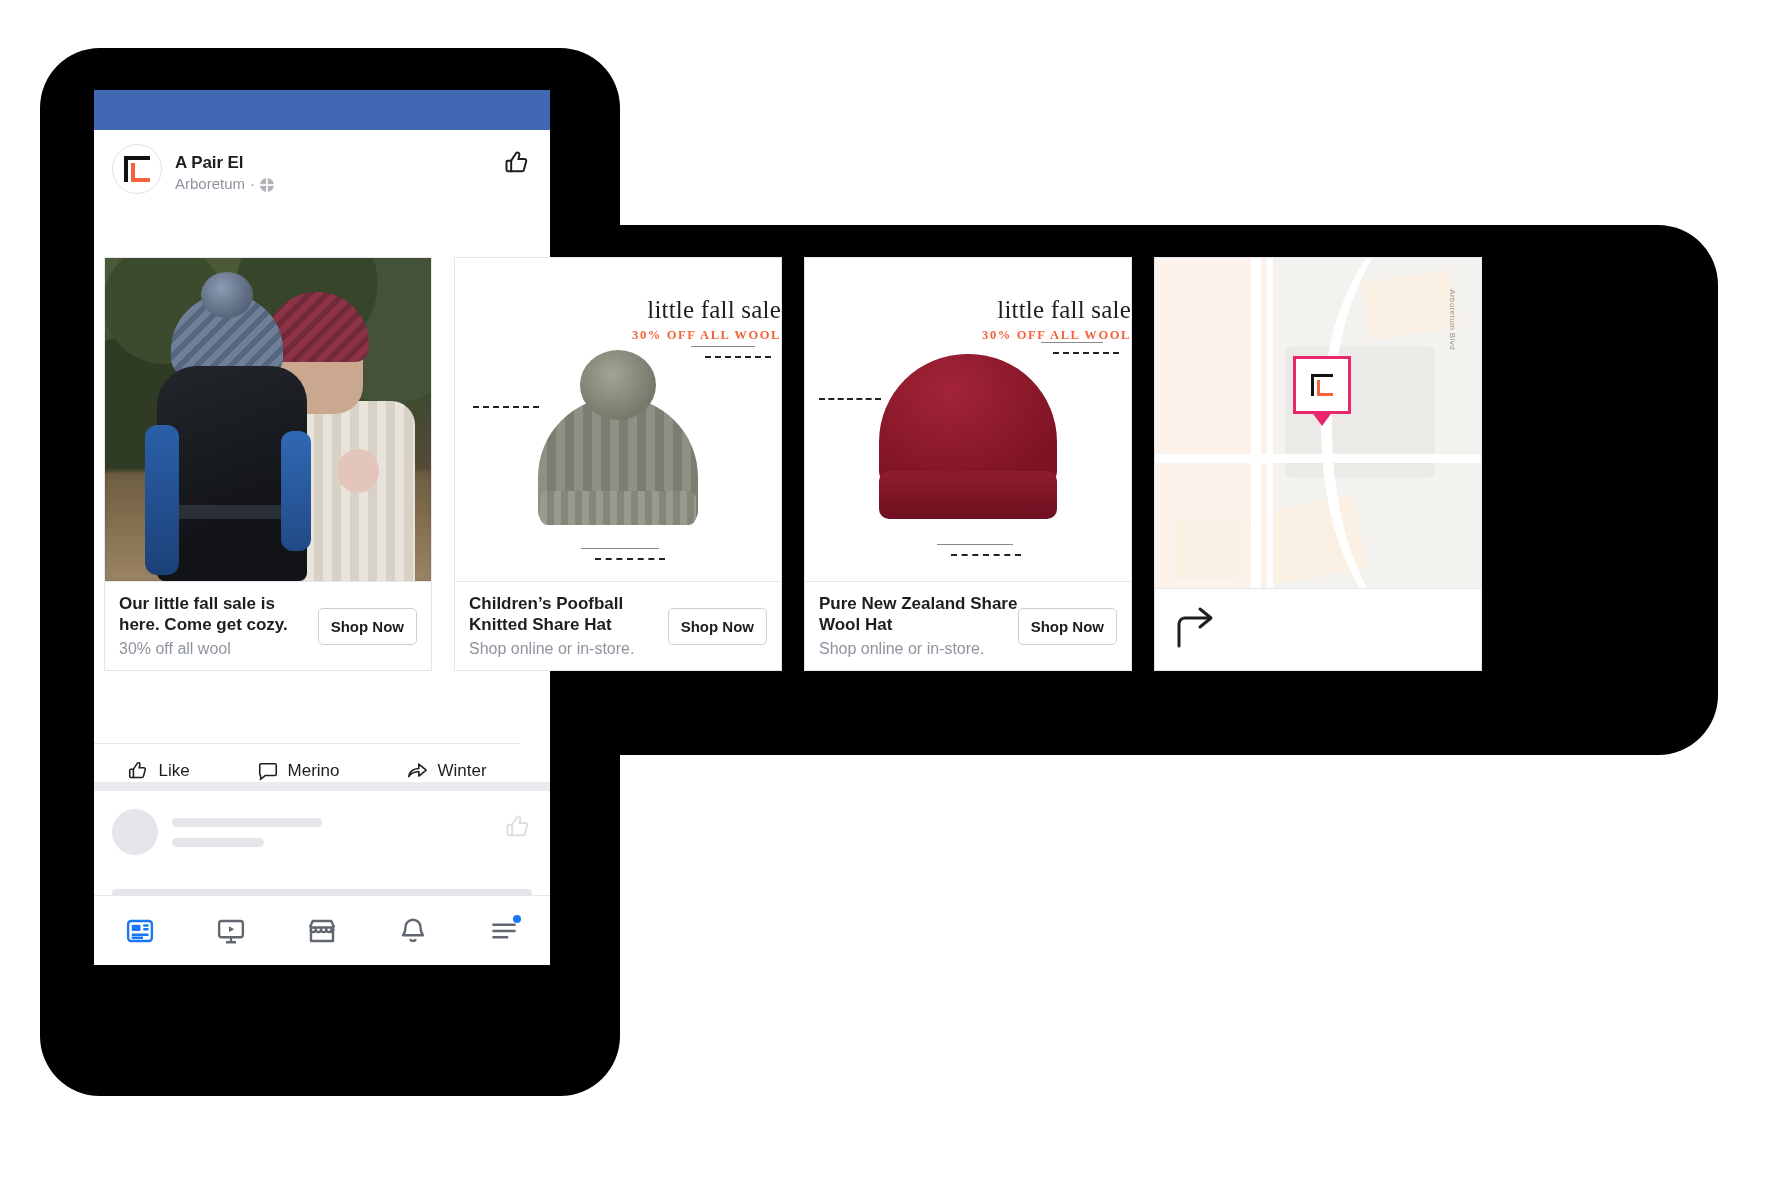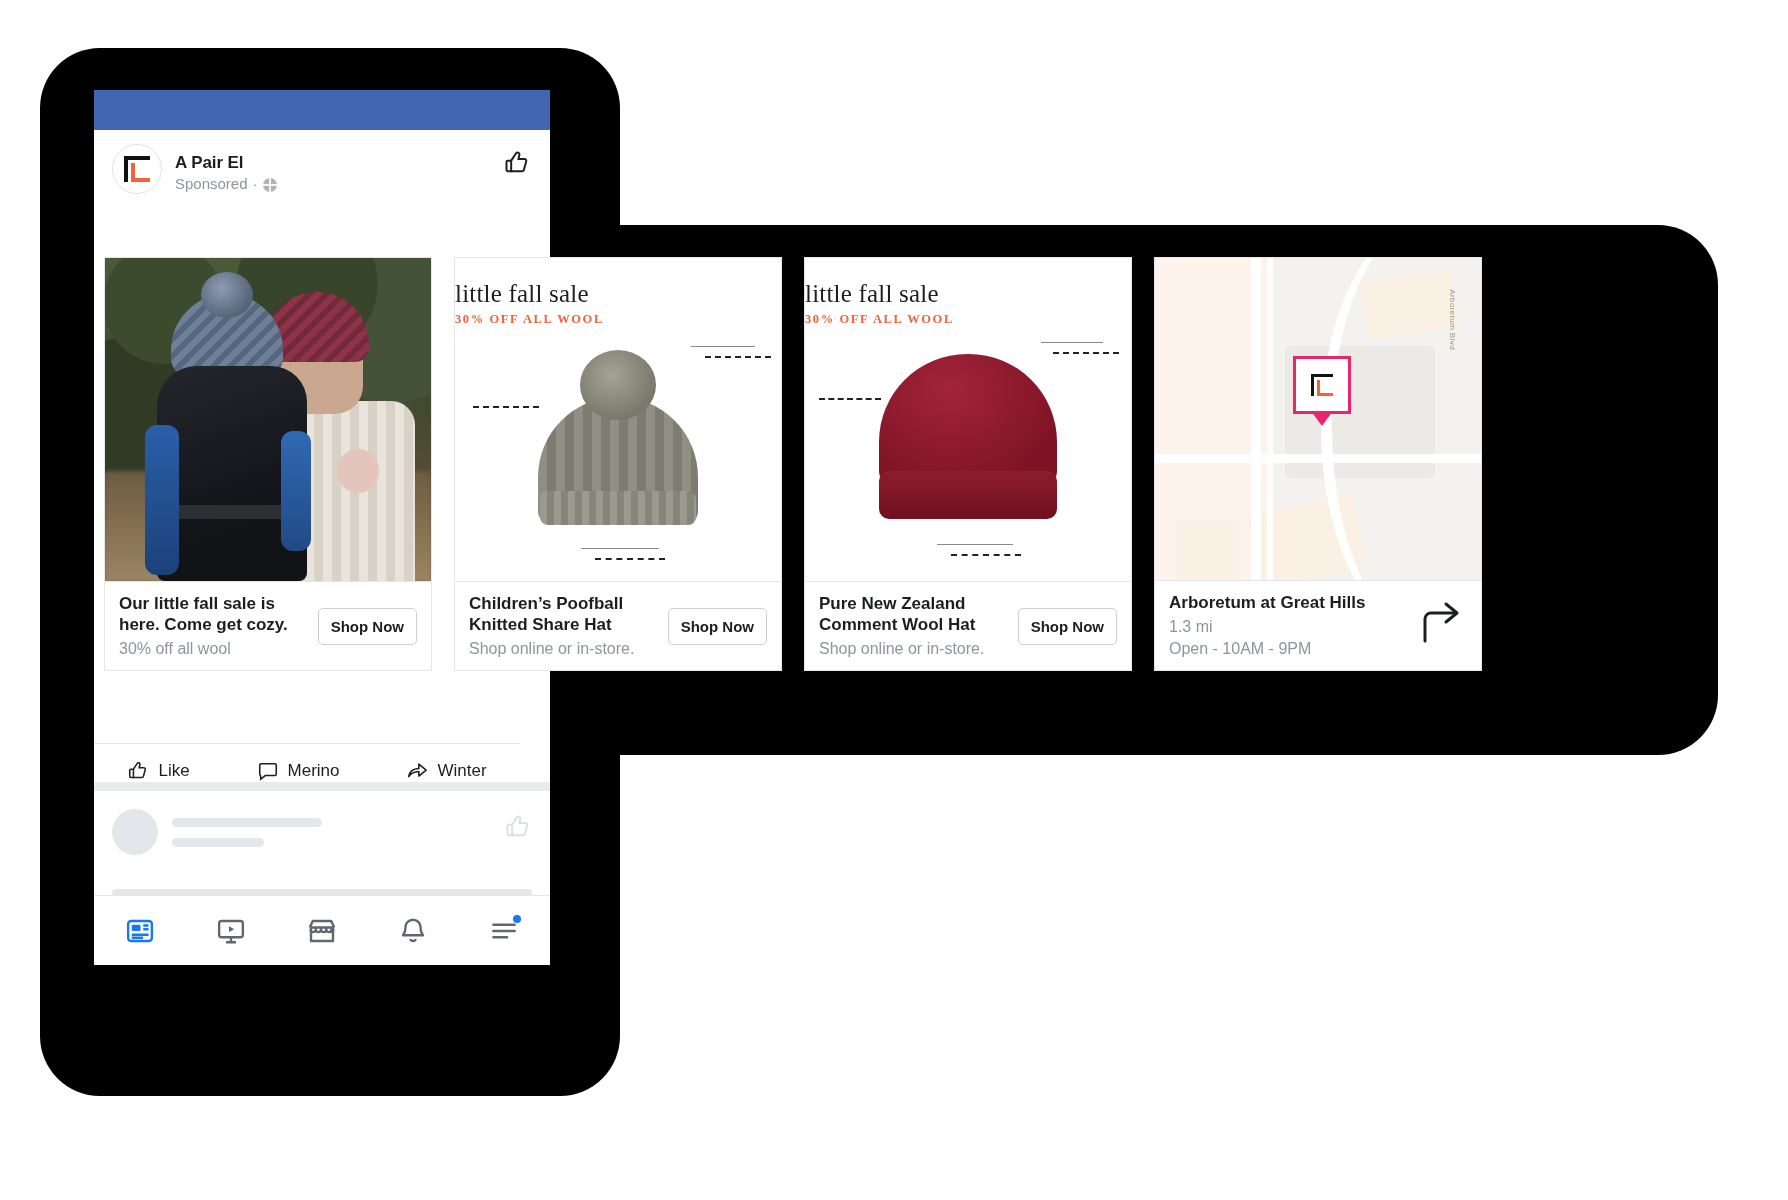--- a/index.html
+++ b/index.html
@@ -166,21 +166,21 @@
     position: absolute; left: 182px; bottom: 0; width: 128px; height: 180px;
     background: repeating-linear-gradient(90deg,#e8e4db 0 9px,#d8d2c6 9px 18px);
     border-radius: 30px 24px 0 0;
   }
   #photo-scene .child-arm {
     position: absolute; left: 232px; bottom: 88px; width: 42px; height: 44px;
     background: #e3c5bb; border-radius: 50%;
   }
 
   
-  .prod-head { text-align: left; padding-top: 22px; }
+  .prod-head { text-align: right; padding-top: 38px; }
   .prod-head .sale-title {
     font-family: "Liberation Serif", serif; font-size: 25px; color: #1c1e21; letter-spacing: .2px;
   }
   .prod-head .sale-sub {
     font-family: "Liberation Serif", serif; font-size: 12.5px; color: #f4623a;
     letter-spacing: 1.6px; font-weight: bold; margin-top: 4px;
   }
   .dash { position: absolute; border-top: 2.5px dashed #222; }
   .thin-line { position: absolute; border-top: 1.5px solid #8a8a8a; }
 
@@ -300,21 +300,21 @@
     <div id="post-header">
       <div class="avatar">
         <div class="logo-mark">
           <div class="outer"></div>
             <div class="inner"></div>
         </div>
       </div>
       <div id="post-meta">
         <div id="page-name">A Pair El</div>
         <div id="sponsored-row">
-          <span>Sponsored</span>
+          <span>Arboretum</span>
           <span>·</span>
           <span class="globe-icon"></span>
         </div>
       </div>
       <div id="thumb-btn">
         <svg viewBox="0 0 24 24" fill="none" stroke="currentColor" stroke-width="1.7">
           <path d="M7 10v9H4a1 1 0 0 1-1-1v-7a1 1 0 0 1 1-1h3z"></path>
           <path d="M7 10l4.2-6.3a1.6 1.6 0 0 1 2.9 1l-.8 3.8h5a1.6 1.6 0 0 1 1.6 2l-1.8 6.6A2 2 0 0 1 16.2 19H7"></path>
         </svg>
       </div>
@@ -388,21 +388,21 @@
         <div class="dash" style="left:14px; top:140px; width:62px;"></div>
         <div class="hat-red">
           <div class="body"></div>
             <div class="brim"></div>
         </div>
         <div class="thin-line" style="left:132px; top:286px; width:76px;"></div>
         <div class="dash" style="left:146px; top:296px; width:70px;"></div>
       </div>
       <div class="card-foot">
         <div class="foot-text">
-          <div class="foot-title">Pure New Zealand Comment Wool Hat</div>
+          <div class="foot-title">Pure New Zealand Share Wool Hat</div>
           <div class="foot-sub">Shop online or in-store.</div>
         </div>
         <button class="shop-btn">Shop Now</button>
       </div>
     </div>
 
     <div class="card">
       <div class="card-media">
         <div class="map-bg">
           <div class="blockA"></div>
@@ -417,25 +417,20 @@
           <div class="street-label">Arboretum Blvd</div>
           <div class="map-pin">
             <div class="logo-mark">
               <div class="outer"></div>
                 <div class="inner"></div>
             </div>
           </div>
         </div>
       </div>
       <div class="card-foot">
-        <div class="foot-text">
-          <div class="foot-title">Arboretum at Great Hills</div>
-          <div class="foot-sub">1.3 mi</div>
-          <div class="foot-sub">Open - 10AM - 9PM</div>
-        </div>
         <div id="dir-arrow">
           <svg viewBox="0 0 52 52" fill="none" stroke="#1c1e21" stroke-width="3" stroke-linecap="round" stroke-linejoin="round">
             <path d="M10 42V20a6 6 0 0 1 6-6h24"></path>
             <path d="M31 5l11 9-11 9"></path>
           </svg>
         </div>
       </div>
     </div>
   </div>
 

